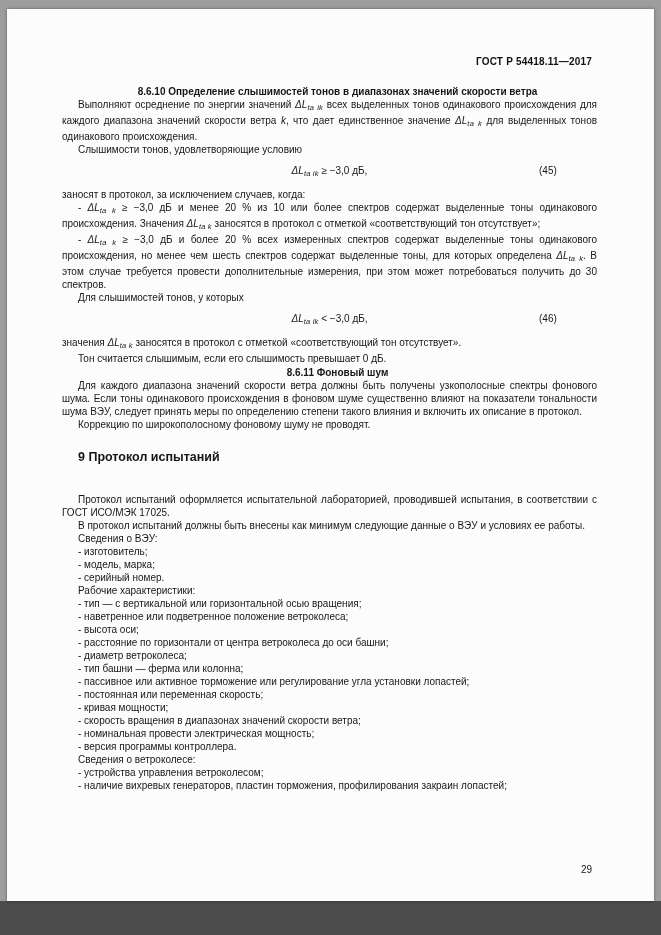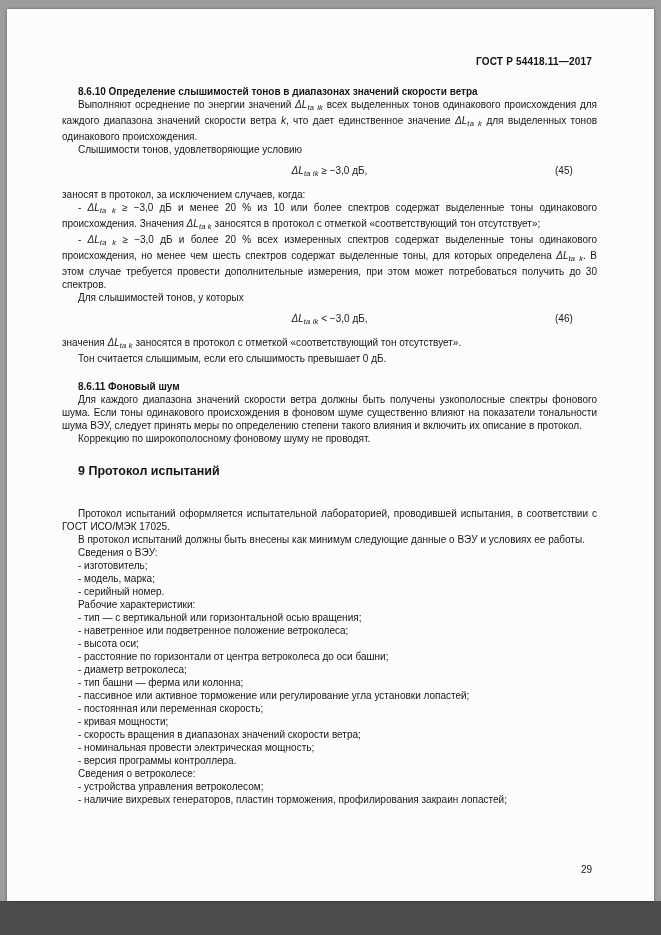--- a/index.html
+++ b/index.html
@@ -13,25 +13,25 @@
     position:absolute;left:7px;top:9px;width:647px;height:892px;
     background:#fcfcfc;box-shadow:0 0 3px rgba(0,0,0,.4);
   }
   .doc-header{position:absolute;top:47px;right:62px;font-size:10px;font-weight:700;color:#111;letter-spacing:.2px}
   .content{
     position:absolute;left:55px;top:76px;width:535px;
     font-size:10px;line-height:13px;color:#161616;text-align:justify;
   }
   .para{margin:0;text-indent:16px}
   .noindent{text-indent:0}
-  .h-small{margin:0;font-weight:700;text-indent:16px;text-align:left}
-  .h-8611{margin-top:15px}
+  .h-small{margin:0;font-weight:700;text-indent:16px;text-align:center}
+  .h-8611{margin-top:1px}
   .h-big{margin:19px 0 28px;font-weight:700;font-size:12.5px;line-height:15px;text-indent:16px;text-align:left}
   .h-91{margin:11px 0 6px}
-  .formula{display:flex;align-items:baseline;margin:8px 0}
+  .formula{display:flex;align-items:baseline;margin:8px 16px}
   .formula .pad,.formula .num{width:42px;flex:0 0 42px;font-size:10px}
   .formula .expr{flex:1;text-align:center;text-indent:0}
   .formula .num{text-align:left}
   .it{font-style:italic}
   .bi{}
   .sub{font-style:italic;font-size:7.5px;vertical-align:-2px;letter-spacing:.2px}
   .page-number{position:absolute;right:62px;bottom:26px;font-size:10px;color:#161616}
 </style>
 </head>
 <body>

